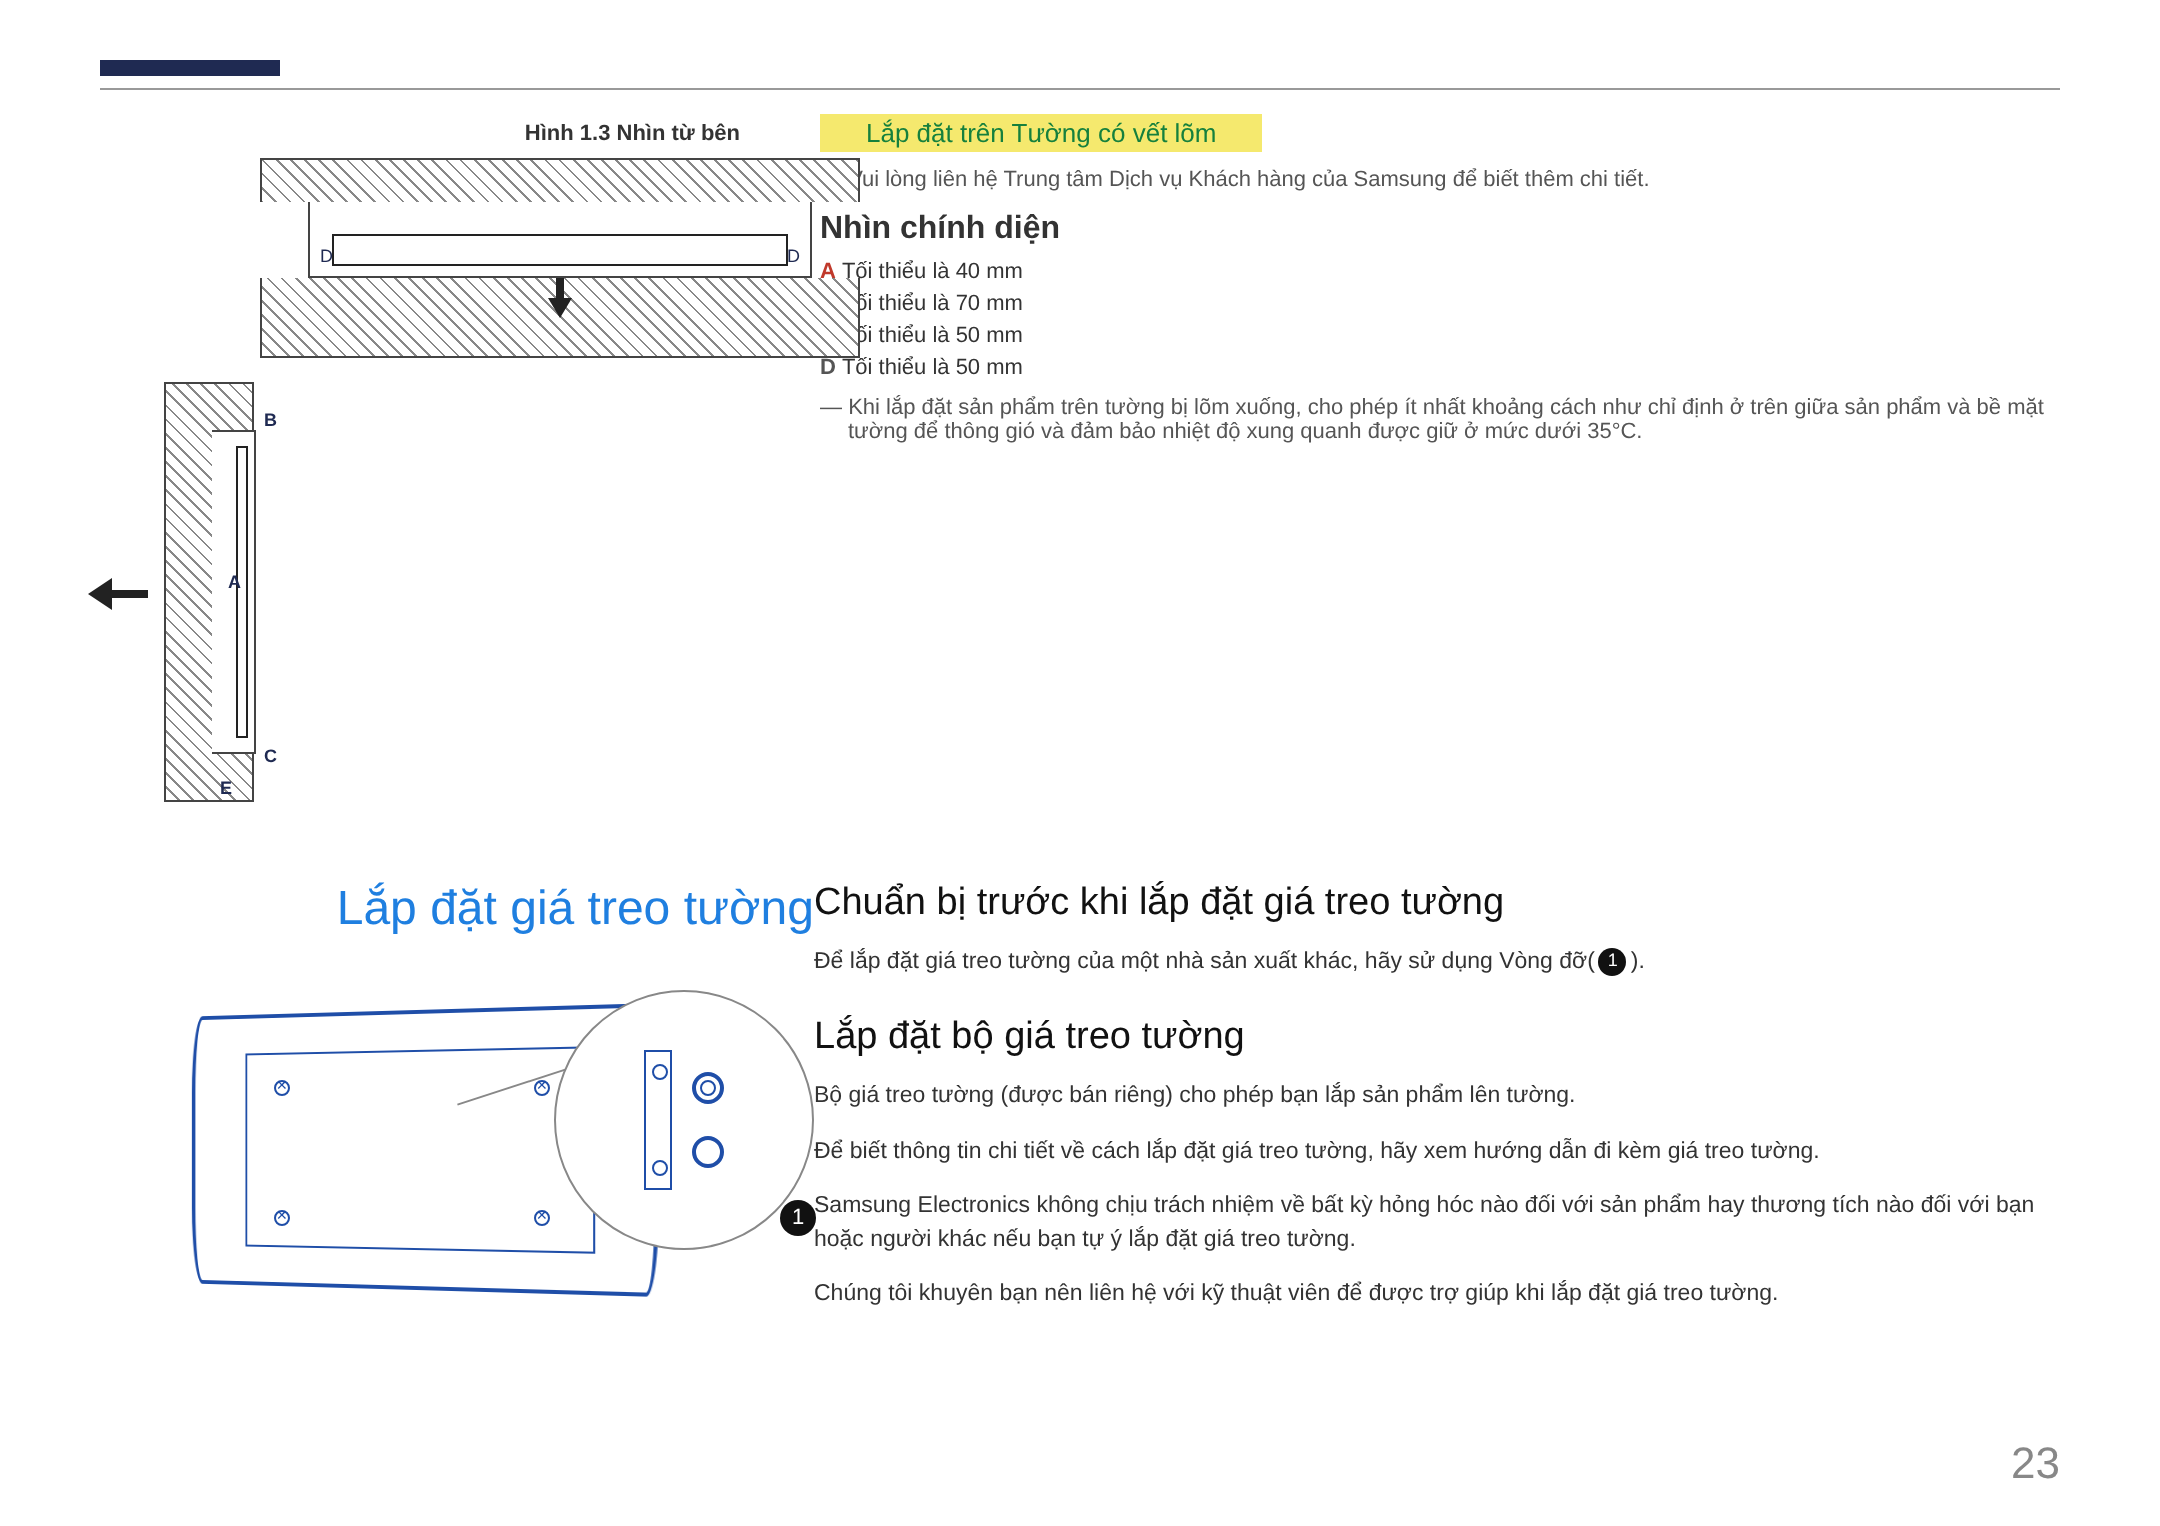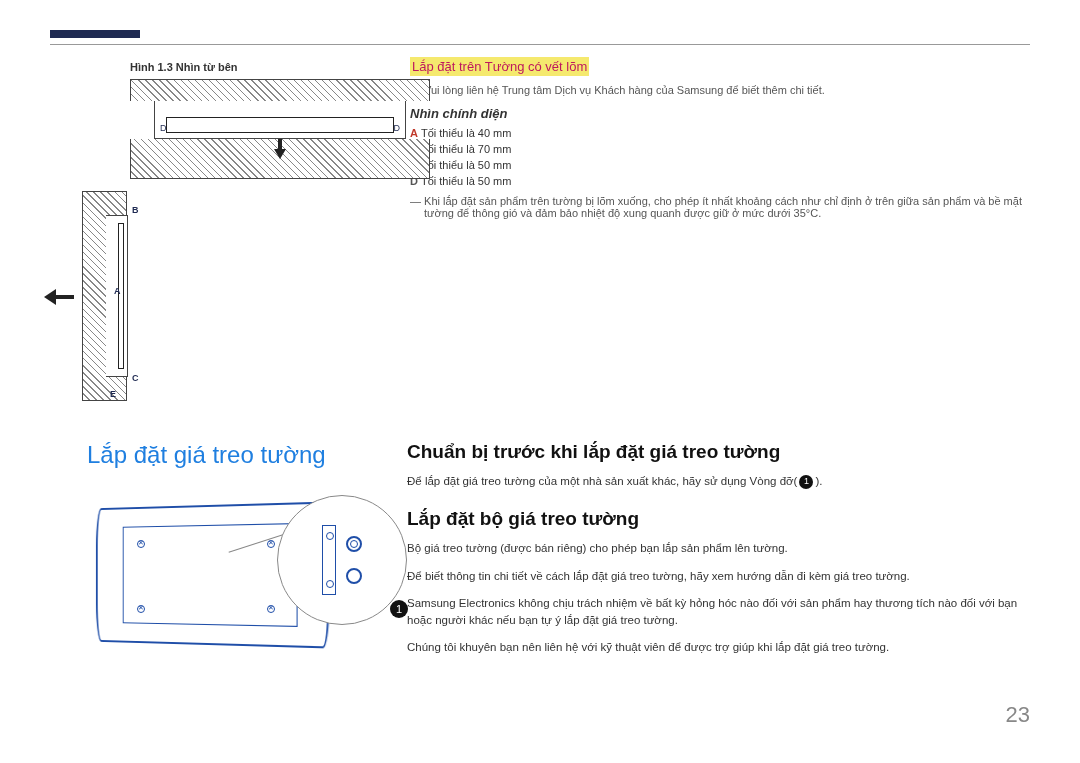--- a/index.html
+++ b/index.html
@@ -23,20 +23,21 @@
     border-top: 1px solid #999;
     margin-bottom: 12px;
   }
   .columns {
     display: flex;
     gap: 40px;
   }
   .left-col {
     width: 320px;
     flex-shrink: 0;
+    text-align: right;
   }
   .right-col {
     flex: 1;
   }
   .fig-caption {
     font-size: 11px;
     font-weight: bold;
     margin: 4px 0 6px 0;
   }
   
@@ -107,33 +108,33 @@
   .tv-side {
     position: absolute; left: 36px; top: 32px; bottom: 32px; width: 6px; background: #fff; border: 1px solid #222;
   }
   .side-label { position: absolute; font-size: 9px; color: #1f2a52; font-weight: bold; }
   .fig-bottom-caption { margin-top: 6px; }
 
   
   .highlight-heading {
     display: inline-block;
     background: #f5e96e;
-    color: #be185d;
+    color: #15803d;
     font-size: 13px;
-    padding: 2px 2px;
+    padding: 2px 23px;
     margin-bottom: 8px;
   }
   .dash-note {
     font-size: 11px;
     color: #555;
     margin-bottom: 10px;
   }
   .dash-note::before { content: "― "; }
   .subhead {
-    font-size: 13px; font-weight: bold; margin-bottom: 6px; font-style: italic;
+    font-size: 16px; font-weight: bold; margin-bottom: 6px;
   }
   .spec-list { list-style: none; margin-bottom: 8px; }
   .spec-list li { font-size: 11px; margin-bottom: 4px; }
   .lk { font-weight: bold; margin-right: 3px; }
   .lk.a { color: #c0392b; }
   .lk.b { color: #1f4ea8; }
   .lk.c { color: #555; }
   .lk.d { color: #555; }
   .lk.e { color: #555; }
 
@@ -149,21 +150,21 @@
     margin-left: 37px;
   }
   .blue-title {
     color: #1f7fe0;
     font-size: 24px;
     font-weight: normal;
     margin-bottom: 16px;
   }
   .black-h2 {
     font-size: 19px;
-    font-weight: bold;
+    font-weight: normal;
     color: #111;
     margin-bottom: 10px;
   }
   .body-text {
     font-size: 11.5px;
     color: #333;
     margin-bottom: 10px;
     line-height: 1.5;
   }
   .circ-num {
@@ -209,21 +210,21 @@
   .bracket-piece::after { bottom: 6px; }
   .ring-stack { display: flex; flex-direction: column; gap: 16px; }
   .ring { width: 16px; height: 16px; border: 2px solid #1f4ea8; border-radius: 50%; position: relative; }
   .ring.big::after { content: ""; position: absolute; inset: 2px; border: 1px solid #1f4ea8; border-radius: 50%; }
   .zoom-badge {
     position: absolute; right: -2px; bottom: 6px; width: 18px; height: 18px; border-radius: 50%; background: #111; color: #fff;
     display: flex; align-items: center; justify-content: center; font-size: 11px;
   }
 
   .page-num {
-    position: absolute; right: 50px; bottom: 35px; font-size: 22px; color: #888;
+    position: absolute; right: 50px; bottom: 18px; font-size: 22px; color: #888;
   }
 </style>
 </head>
 <body>
 
 <div class="topbar"></div>
 <hr class="hr-top">
 
 <div class="columns">
   <div class="left-col">

